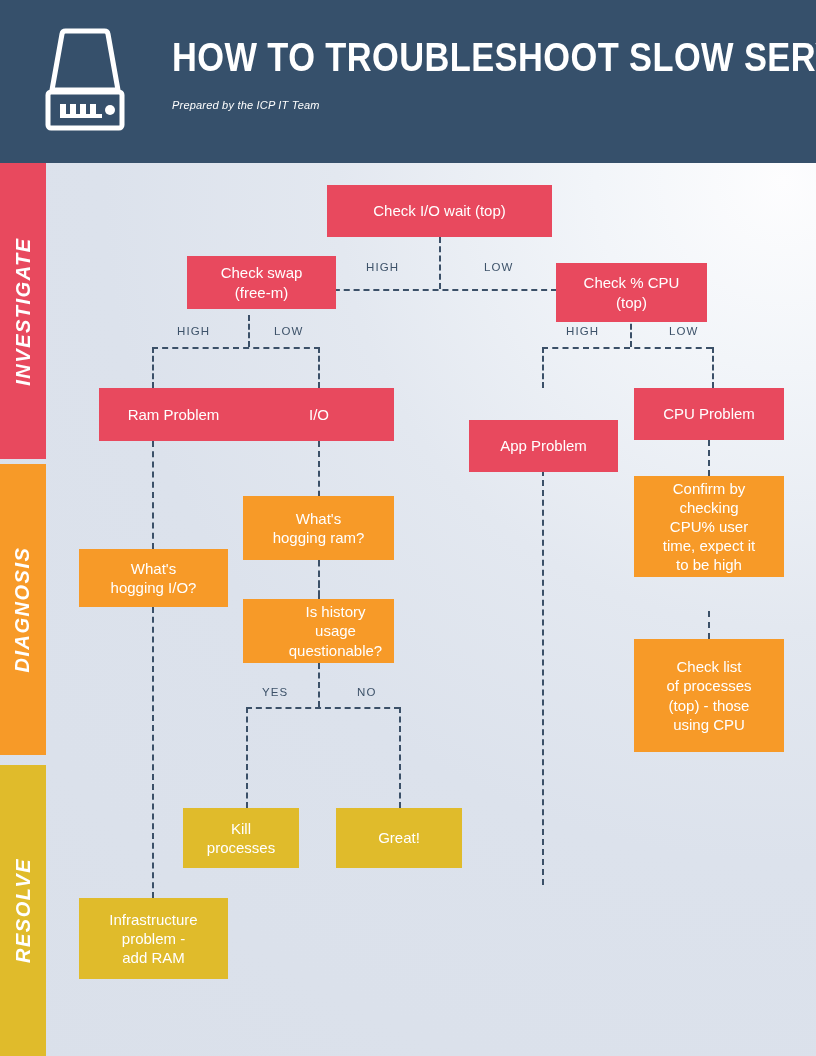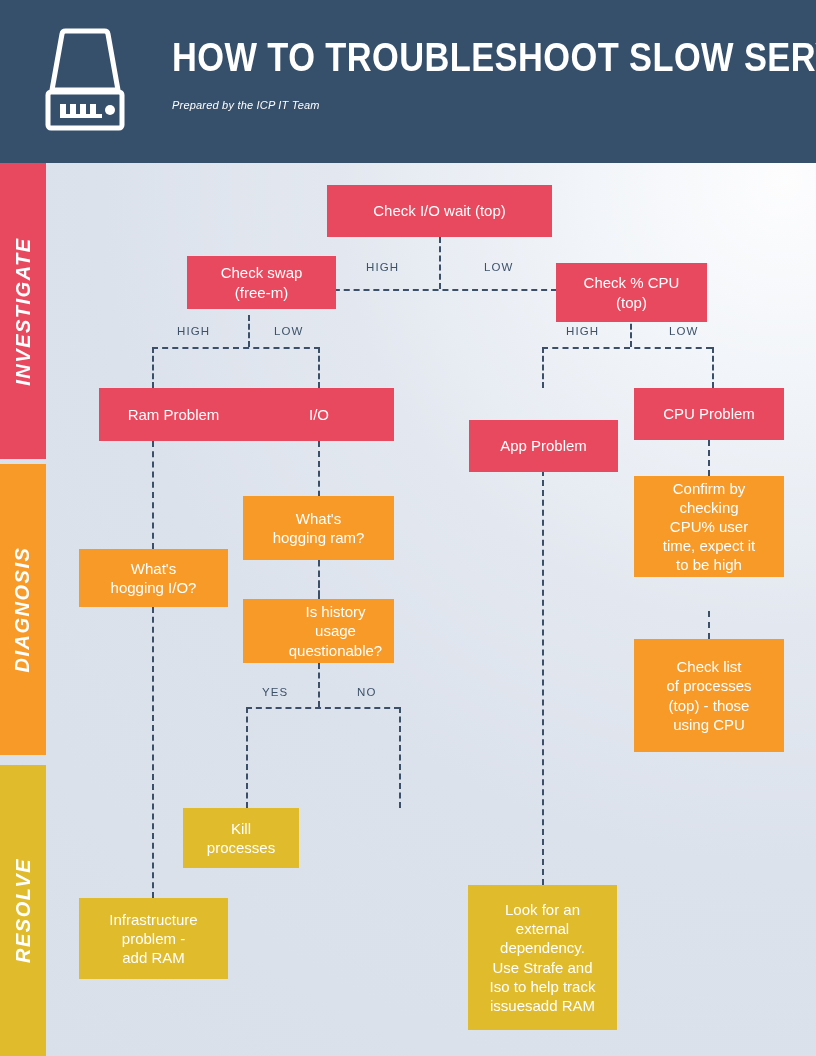--- a/index.html
+++ b/index.html
@@ -230,19 +230,19 @@
     <div class="node orange" style="left:79px;  top:386px; width:149px; height:58px;">What's<br>hogging I/O?</div>
 
     <div class="node orange" style="left:243px; top:436px; width:151px; height:64px;padding-left:40px;">Is history usage<br>questionable?</div>
 
     <div class="node orange" style="left:634px; top:313px; width:150px; height:101px;">Confirm by<br>checking<br>CPU% user<br>time, expect it<br>to be high</div>
 
     <div class="node orange" style="left:634px; top:476px; width:150px; height:113px;">Check list<br>of processes<br>(top) - those<br>using CPU</div>
 
     <div class="node yellow" style="left:183px; top:645px; width:116px; height:60px;">Kill<br>processes</div>
 
+    <div class="node yellow" style="left:336px; top:645px; width:126px; height:60px;">Great!</div>
 
     <div class="node yellow" style="left:79px;  top:735px; width:149px; height:81px;">Infrastructure<br>problem -<br>add RAM</div>
 
-    <div class="node yellow" style="left:468px; top:722px; width:149px; height:145px;">Look for an<br>external<br>dependency.<br>Use Strafe and<br>Iso to help track<br>issuesadd RAM</div>
 
   </div>
 </div>
 
 </body></html>

